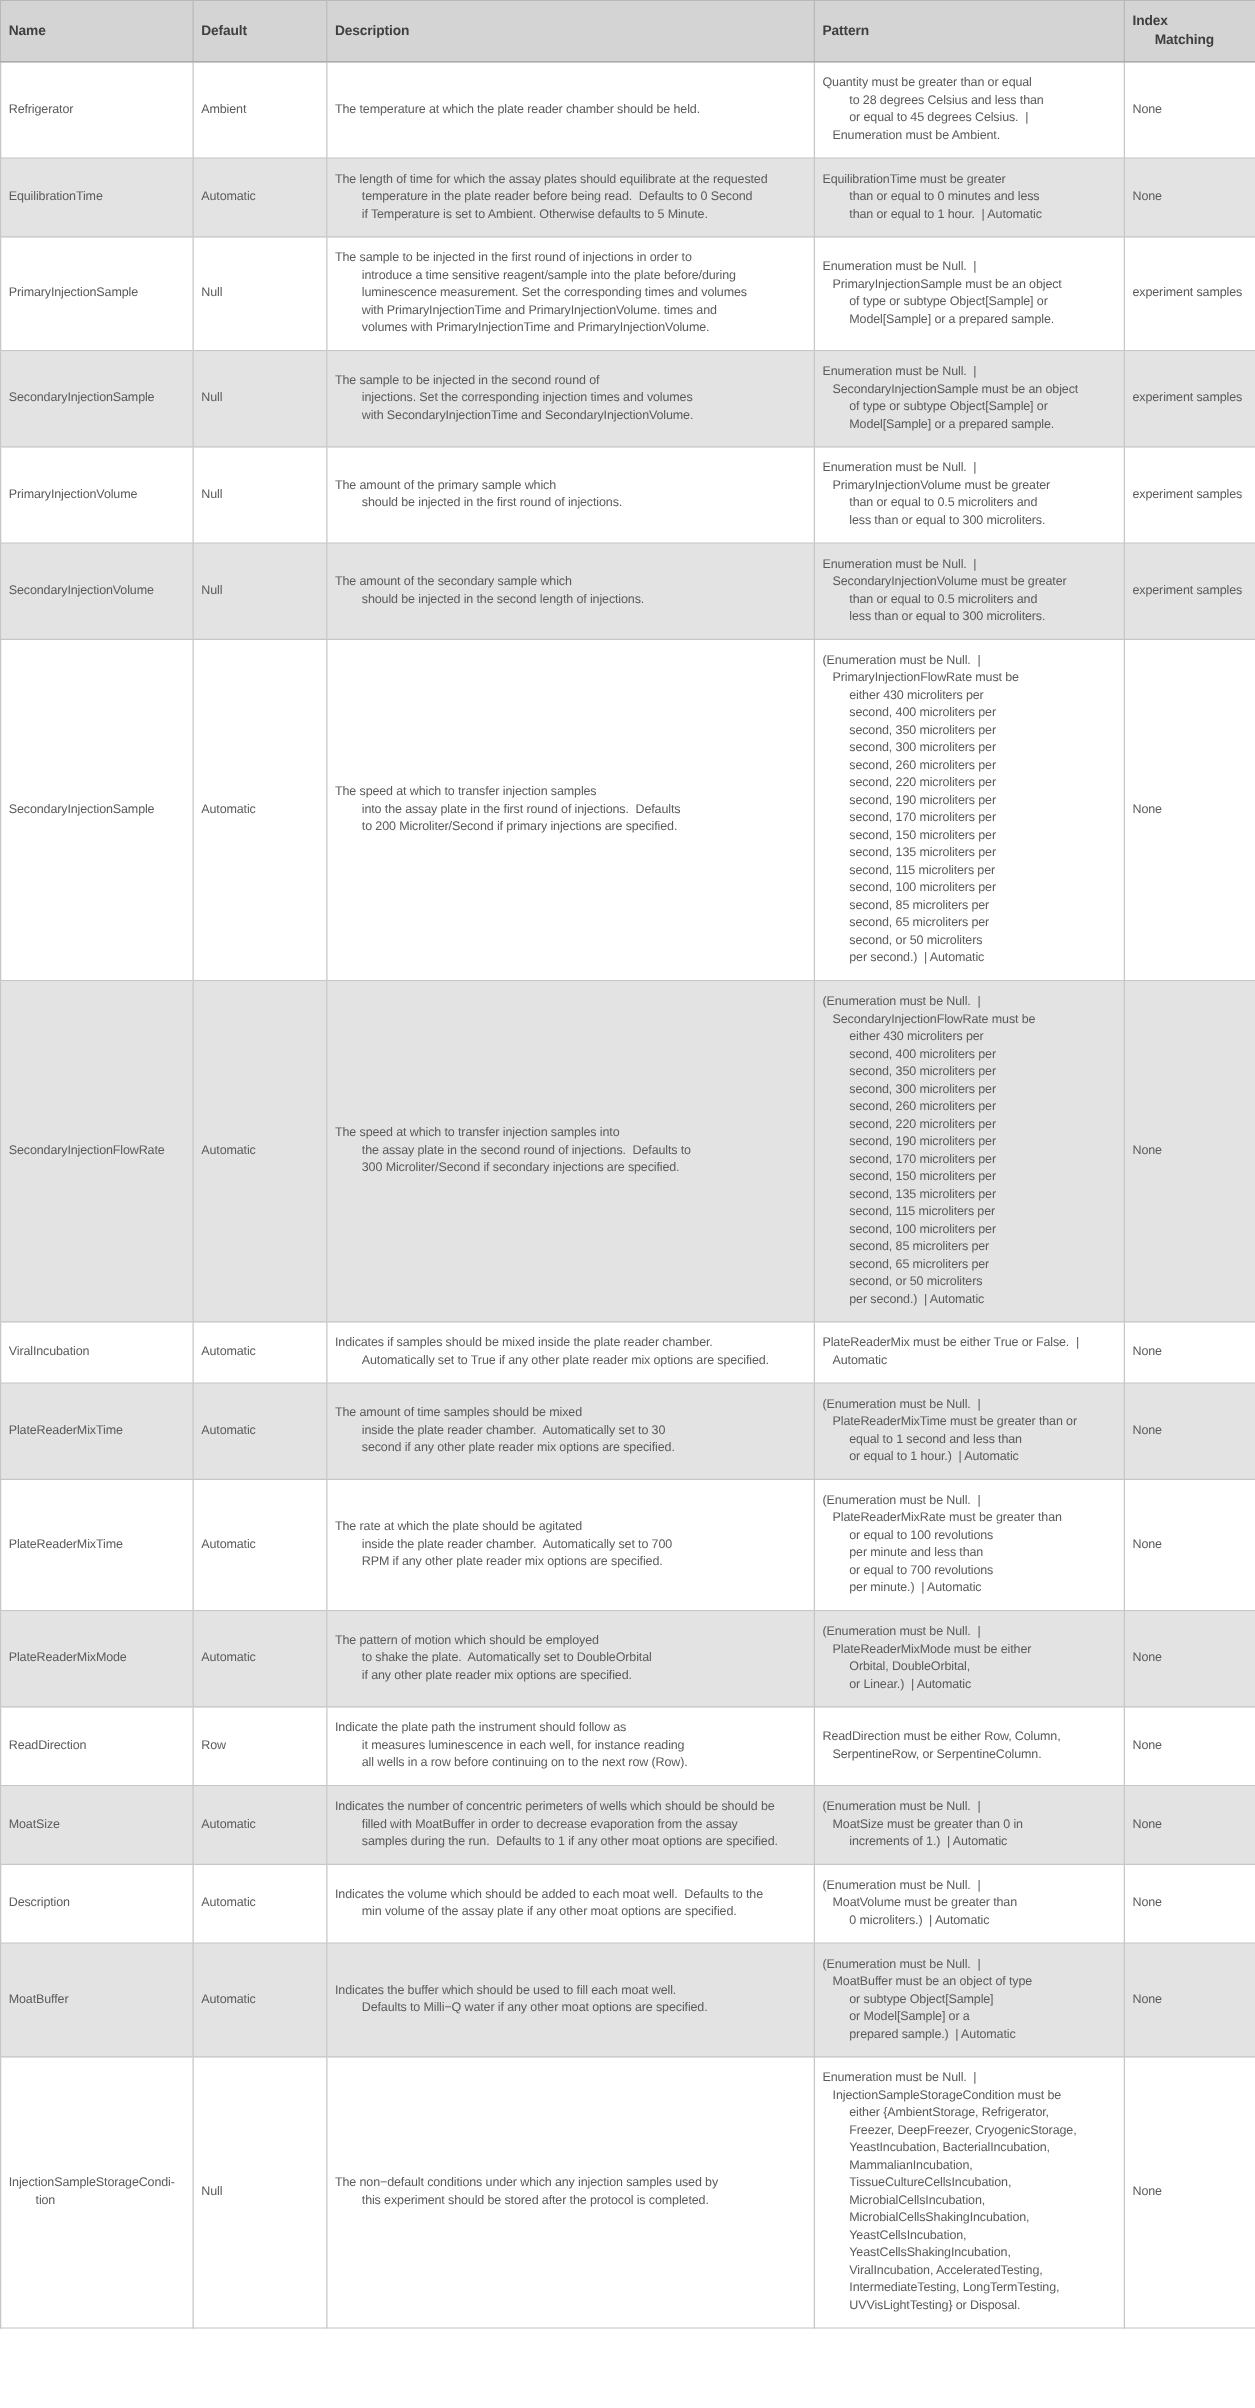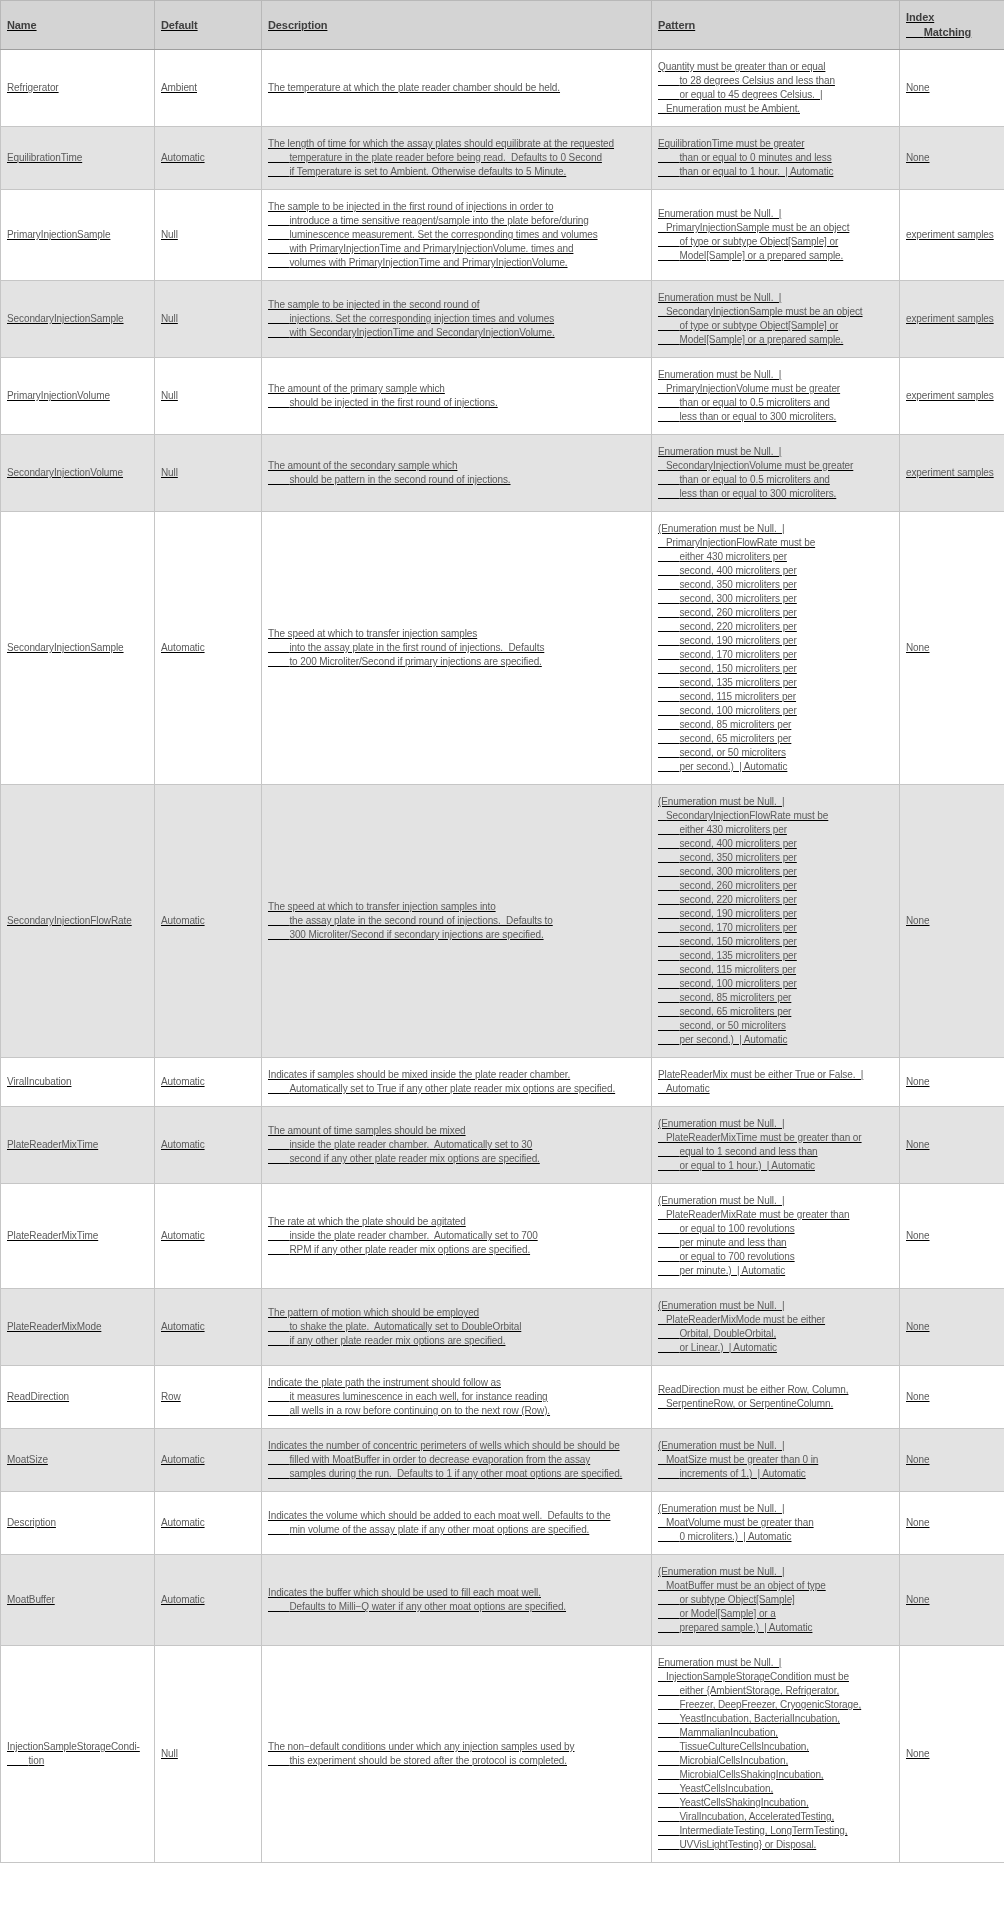--- a/index.html
+++ b/index.html
@@ -12,21 +12,20 @@
     --header-text: #3f3f3f;
   }
   html, body {
     margin: 0;
     padding: 0;
     background: #ffffff;
     font-family: "Liberation Sans", sans-serif;
   }
   .doc-table-wrap {
     width: 989px;
-    text-decoration: underline;
   }
   table.options-table {
     width: 1004px;
     border-collapse: collapse;
     table-layout: fixed;
     border: 1px solid var(--outer-border);
   }
   table.options-table th {
     background: var(--header-bg);
     color: var(--header-text);
@@ -193,21 +192,21 @@
   </tr>
         <tr class="shaded">
     <td>
             <div class="cell-text">SecondaryInjectionVolume</div>
           </td>
     <td>
             <div class="cell-text">Null</div>
           </td>
     <td>
             <div class="cell-text">The amount of the secondary sample which
-        should be pattern in the second round of injections.</div>
+        should be injected in the second length of injections.</div>
           </td>
     <td>
             <div class="cell-text">Enumeration must be Null.  |
    SecondaryInjectionVolume must be greater
         than or equal to 0.5 microliters and
         less than or equal to 300 microliters.</div>
           </td>
     <td>
             <div class="cell-text">experiment samples</div>
           </td>

